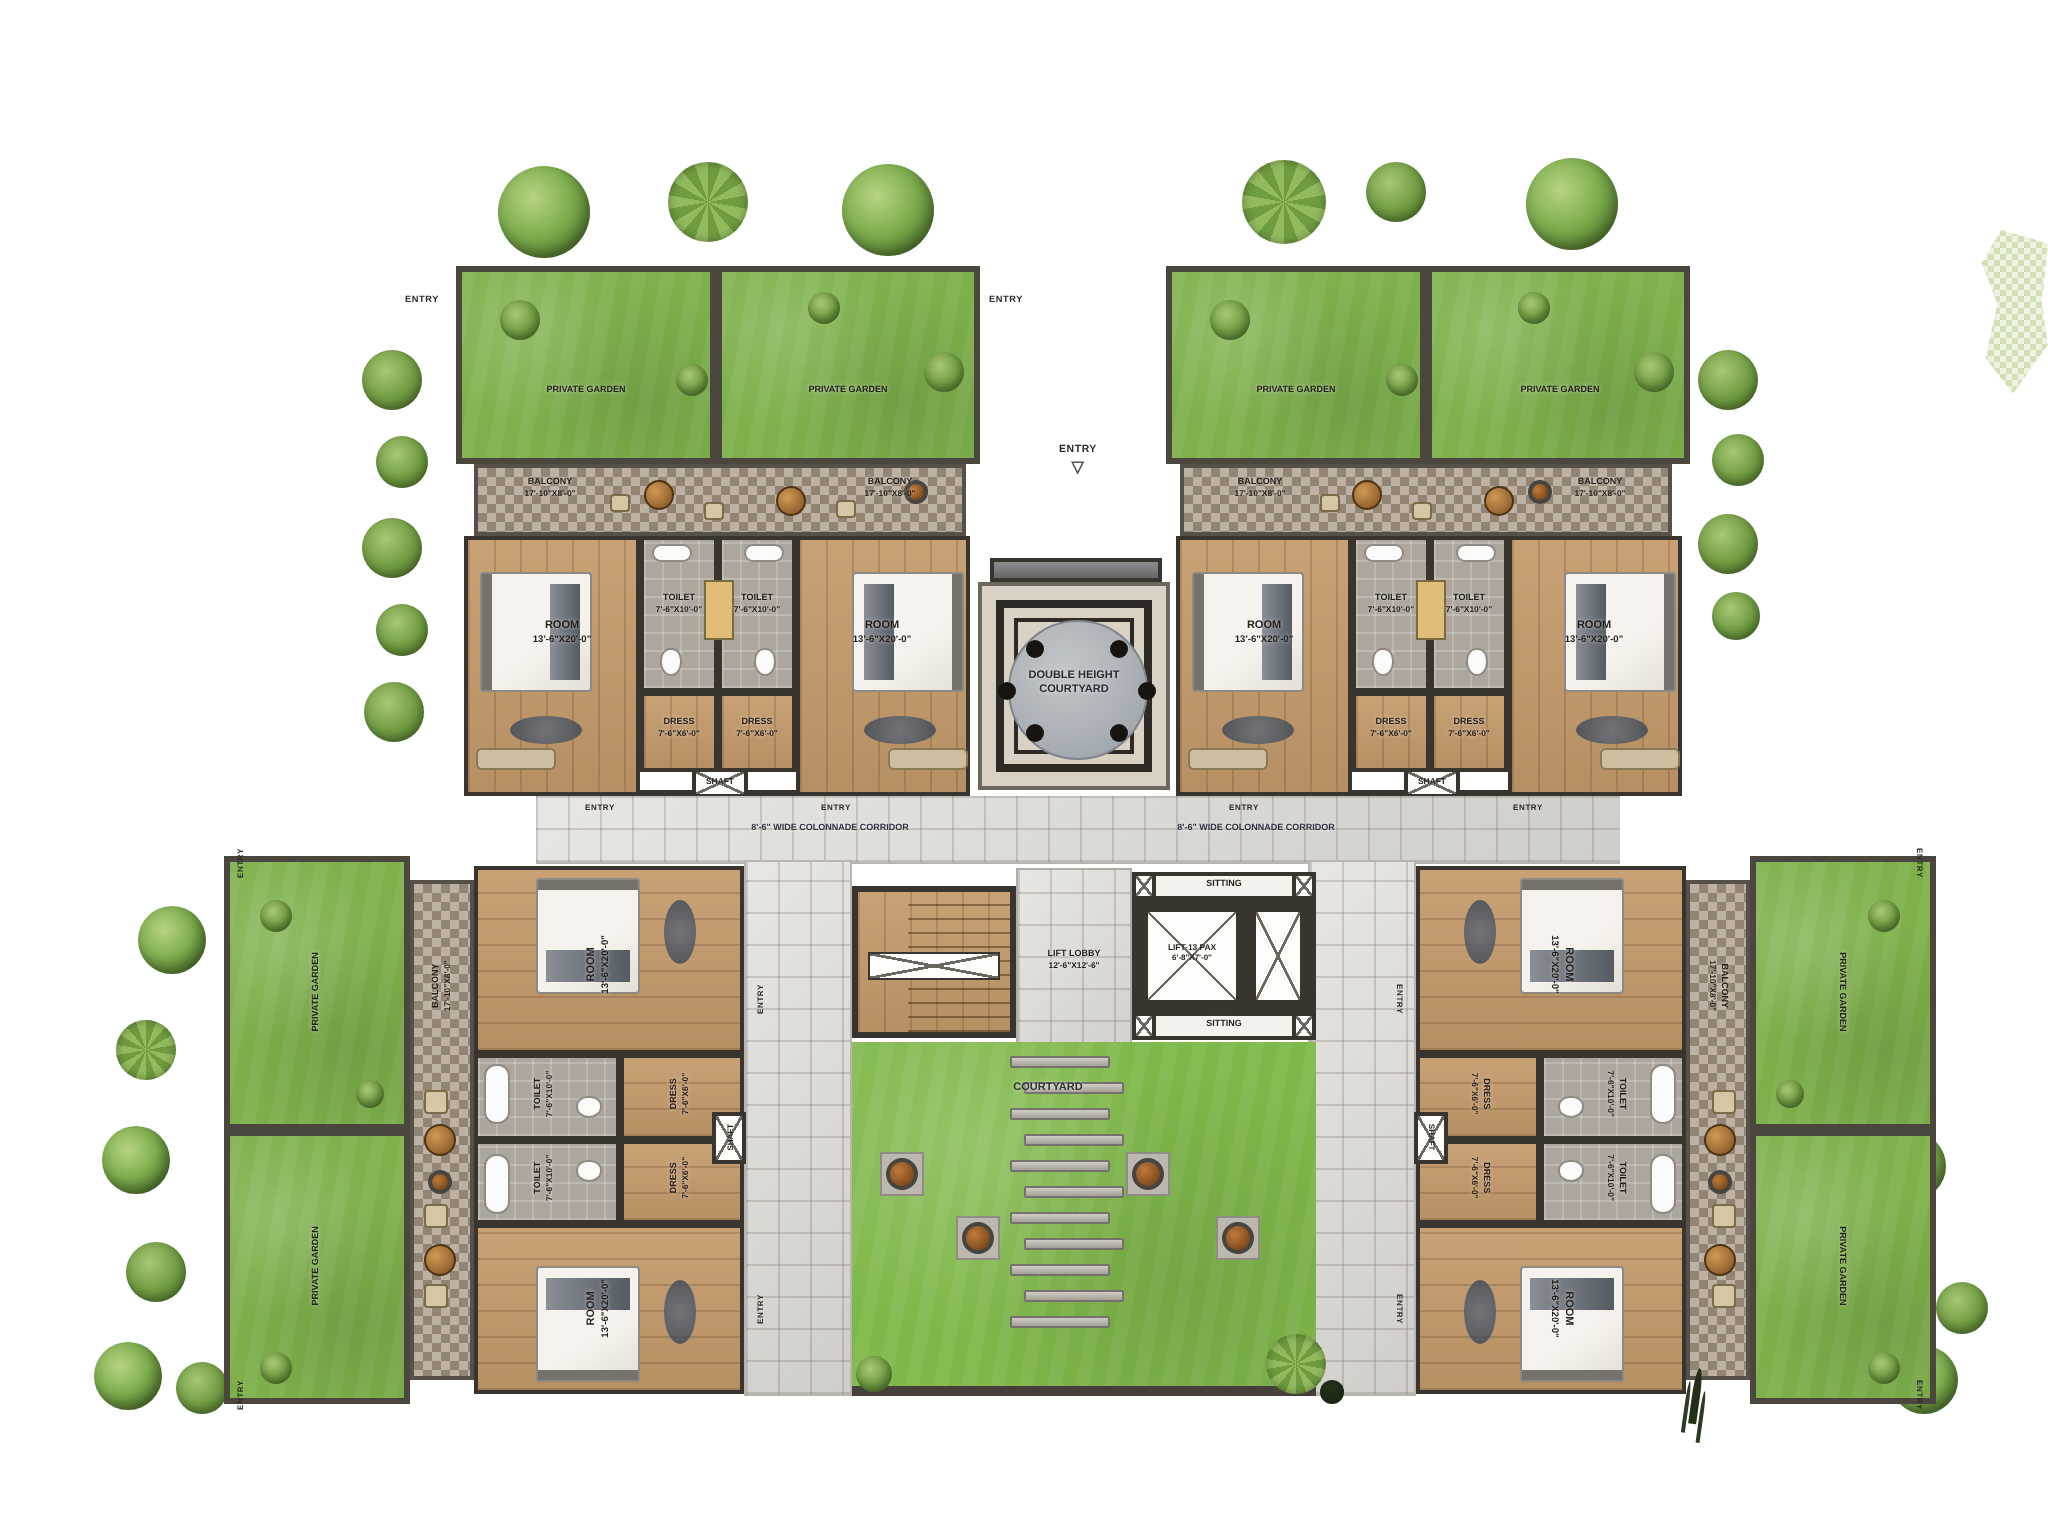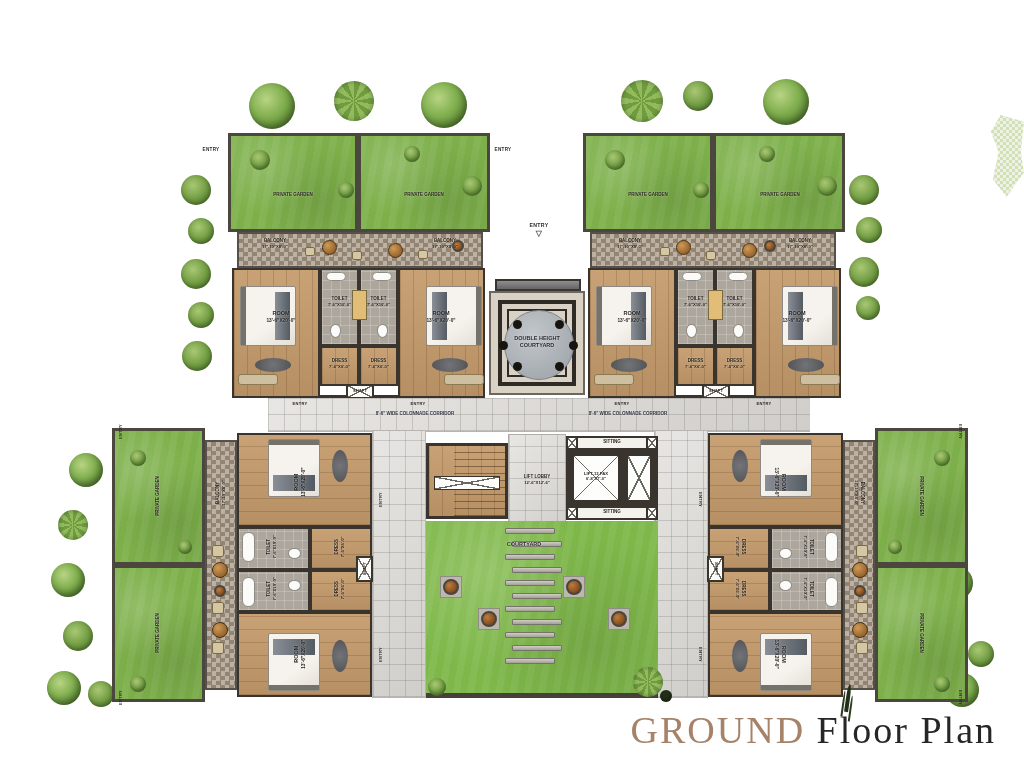--- a/index.html
+++ b/index.html
@@ -375,16 +375,13 @@
   <div class="lbl rotr" style="left:750px;top:647px;width:60px;"><span>ROOM</span><br><span class="d">13'-6"X20'-0"</span></div>
   <div class="lbl s45 rotr" style="left:786px;top:541px;width:44px;"><span>TOILET</span><br><span class="d">7'-6"X10'-0"</span></div>
   <div class="lbl s45 rotr" style="left:786px;top:583px;width:44px;"><span>TOILET</span><br><span class="d">7'-6"X10'-0"</span></div>
   <div class="lbl s45 rotr" style="left:718px;top:541px;width:44px;"><span>DRESS</span><br><span class="d">7'-6"X6'-0"</span></div>
   <div class="lbl s45 rotr" style="left:718px;top:583px;width:44px;"><span>DRESS</span><br><span class="d">7'-6"X6'-0"</span></div>
 
   <div id="keymap"></div>
   <div class="sprig" style="left:846px;top:684px;"></div>
   <div class="bush" style="left:660px;top:690px;width:12px;height:12px;background:#223018;"></div>
 
-  <div id="title">
-    <span class="g">GROUND</span><span class="r"> Floor Plan</span>
-  </div>
 </div>
 
 </body></html>

